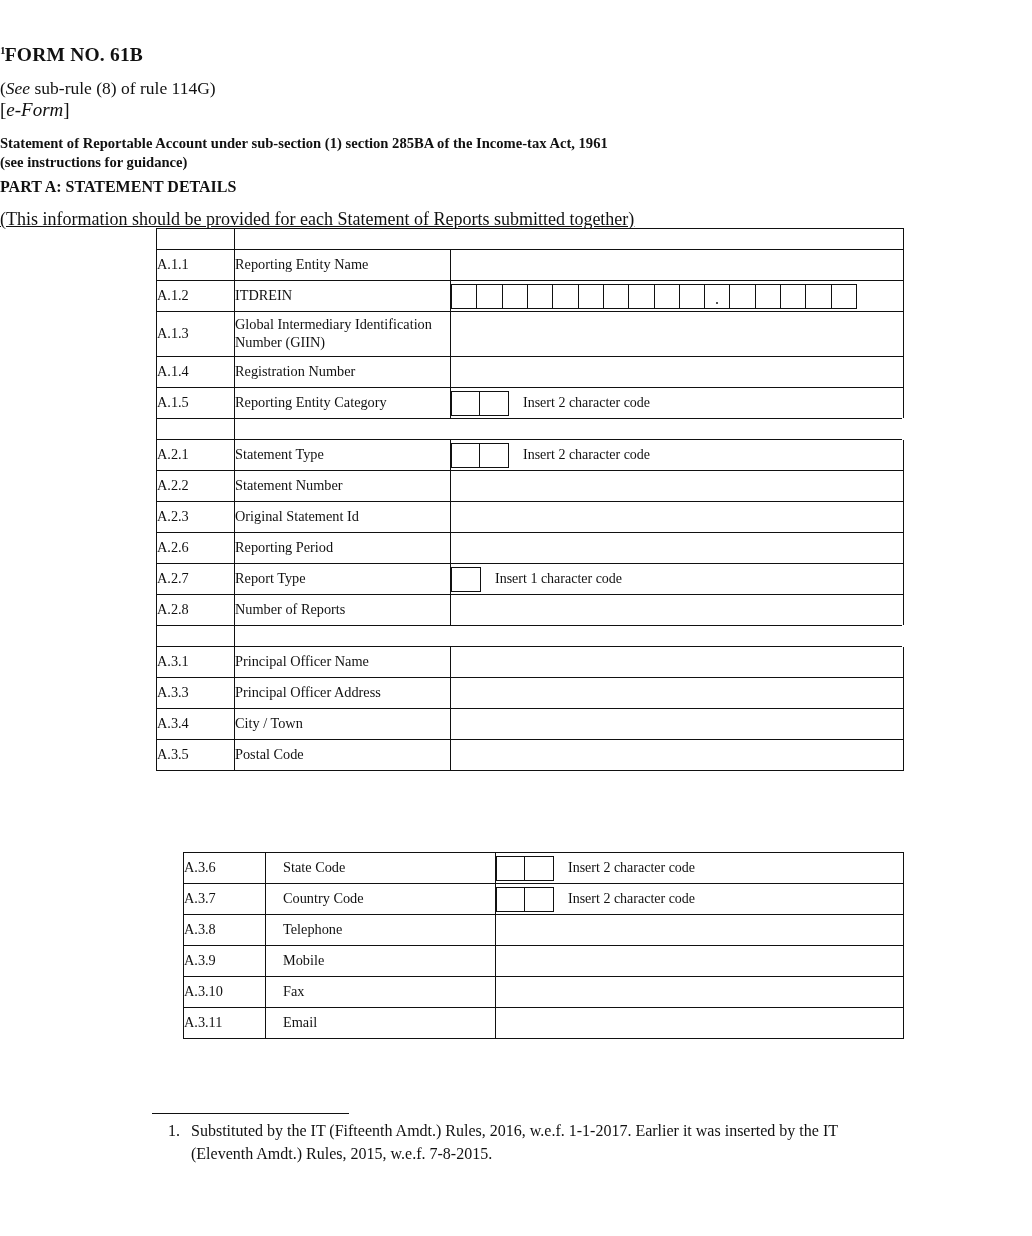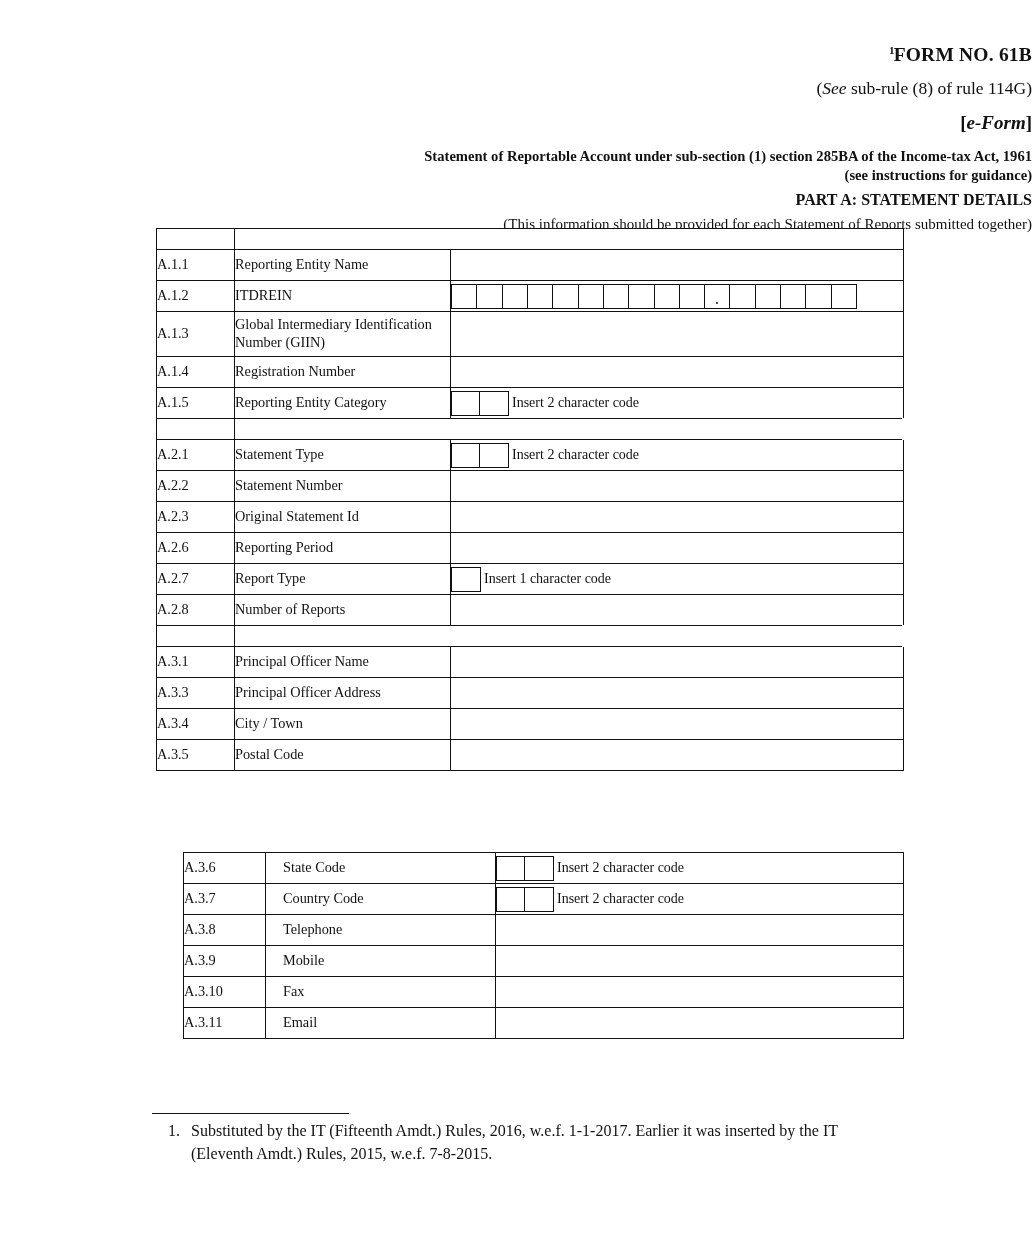--- a/index.html
+++ b/index.html
@@ -18,72 +18,70 @@
 
   .page {
     position: relative;
     width: 1032px;
     height: 1236px;
     box-sizing: border-box;
   }
 
   
   .head {
-    text-align: right;
+    text-align: left;
     padding-top: 44px;
   }
   .h-form-no {
     font-size: 19.5px;
     font-weight: bold;
     letter-spacing: 0.2px;
     line-height: 1.1;
   }
   .h-form-no sup {
     font-size: 11px;
     font-weight: bold;
     vertical-align: super;
     line-height: 0;
     margin-right: -1px;
   }
   .h-subrule {
     font-size: 17.5px;
     margin-top: 13px;
     line-height: 1.15;
-    padding-left: 29px;
   }
   .h-subrule i { font-style: italic; }
   .h-eform {
     font-size: 19px;
-    font-weight: bold;
-    margin-top: 13px;
+    font-weight: normal;
     line-height: 1.15;
-    padding-left: 24px;
   }
   .h-eform i { font-style: italic; }
   .h-stmt {
     font-size: 14.6px;
     font-weight: bold;
     margin-top: 14px;
     line-height: 1.25;
   }
   .h-instr {
     font-size: 14.6px;
     font-weight: bold;
     line-height: 1.25;
   }
   .h-part {
     font-size: 16px;
     font-weight: bold;
     margin-top: 6px;
     line-height: 1.25;
   }
   .h-note {
-    font-size: 15px;
-    margin-top: 5px;
+    font-size: 18px;
+    margin-top: 11px;
     line-height: 1.25;
+    text-decoration: underline;
   }
 
   
   .tbl-wrap-a { position: absolute; left: 156px; top: 228px; width: 748px; }
   .tbl-wrap-b { position: absolute; left: 156px; top: 852px; width: 721px; padding-left: 27px; }
 
   table.form {
     border-collapse: collapse;
     width: 100%;
     table-layout: fixed;
@@ -159,21 +157,21 @@
     top: -1px;
     bottom: -1px;
     width: 3px;
     background: #ffffff;
   }
 
   
   .boxrow {
     display: flex;
     align-items: center;
-    gap: 3px;
+    gap: 14px;
   }
   .boxgrp {
     display: flex;
     border: 1.6px solid #111111;
     background: #fff;
   }
   .boxgrp .bx {
     width: 28px;
     height: 23px;
     border-right: 1.6px solid #111111;

